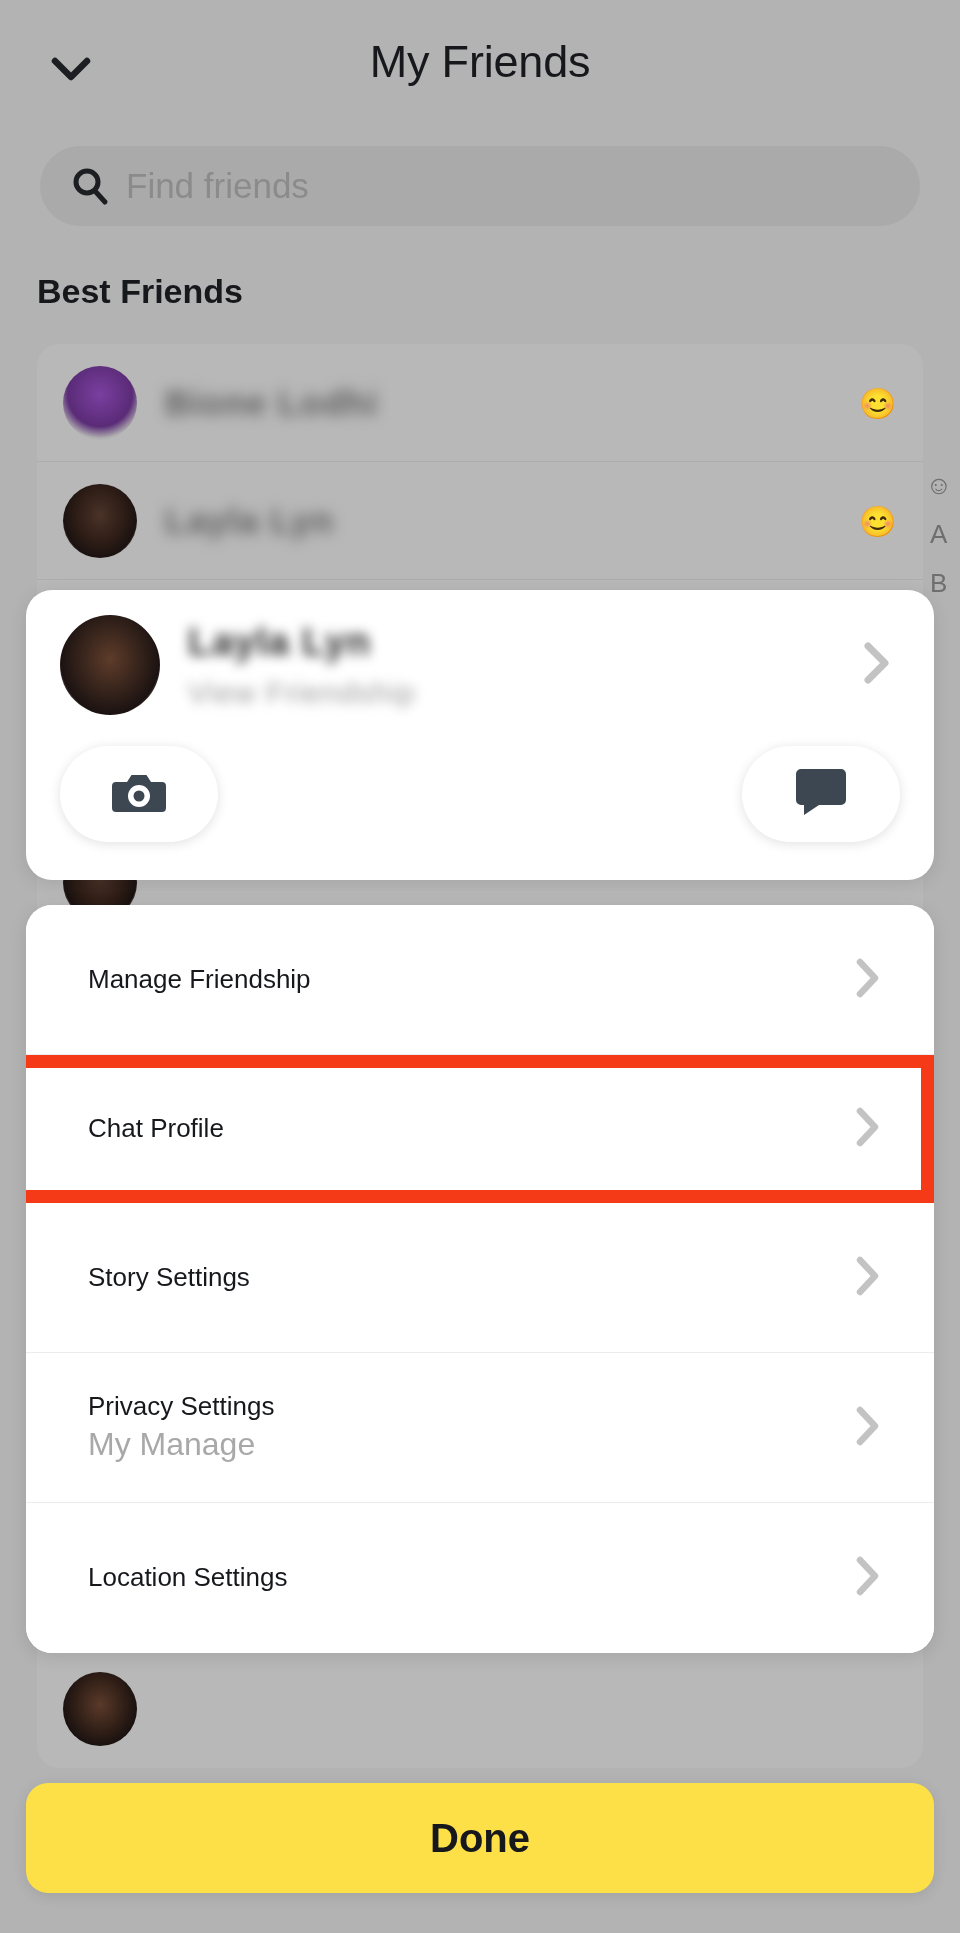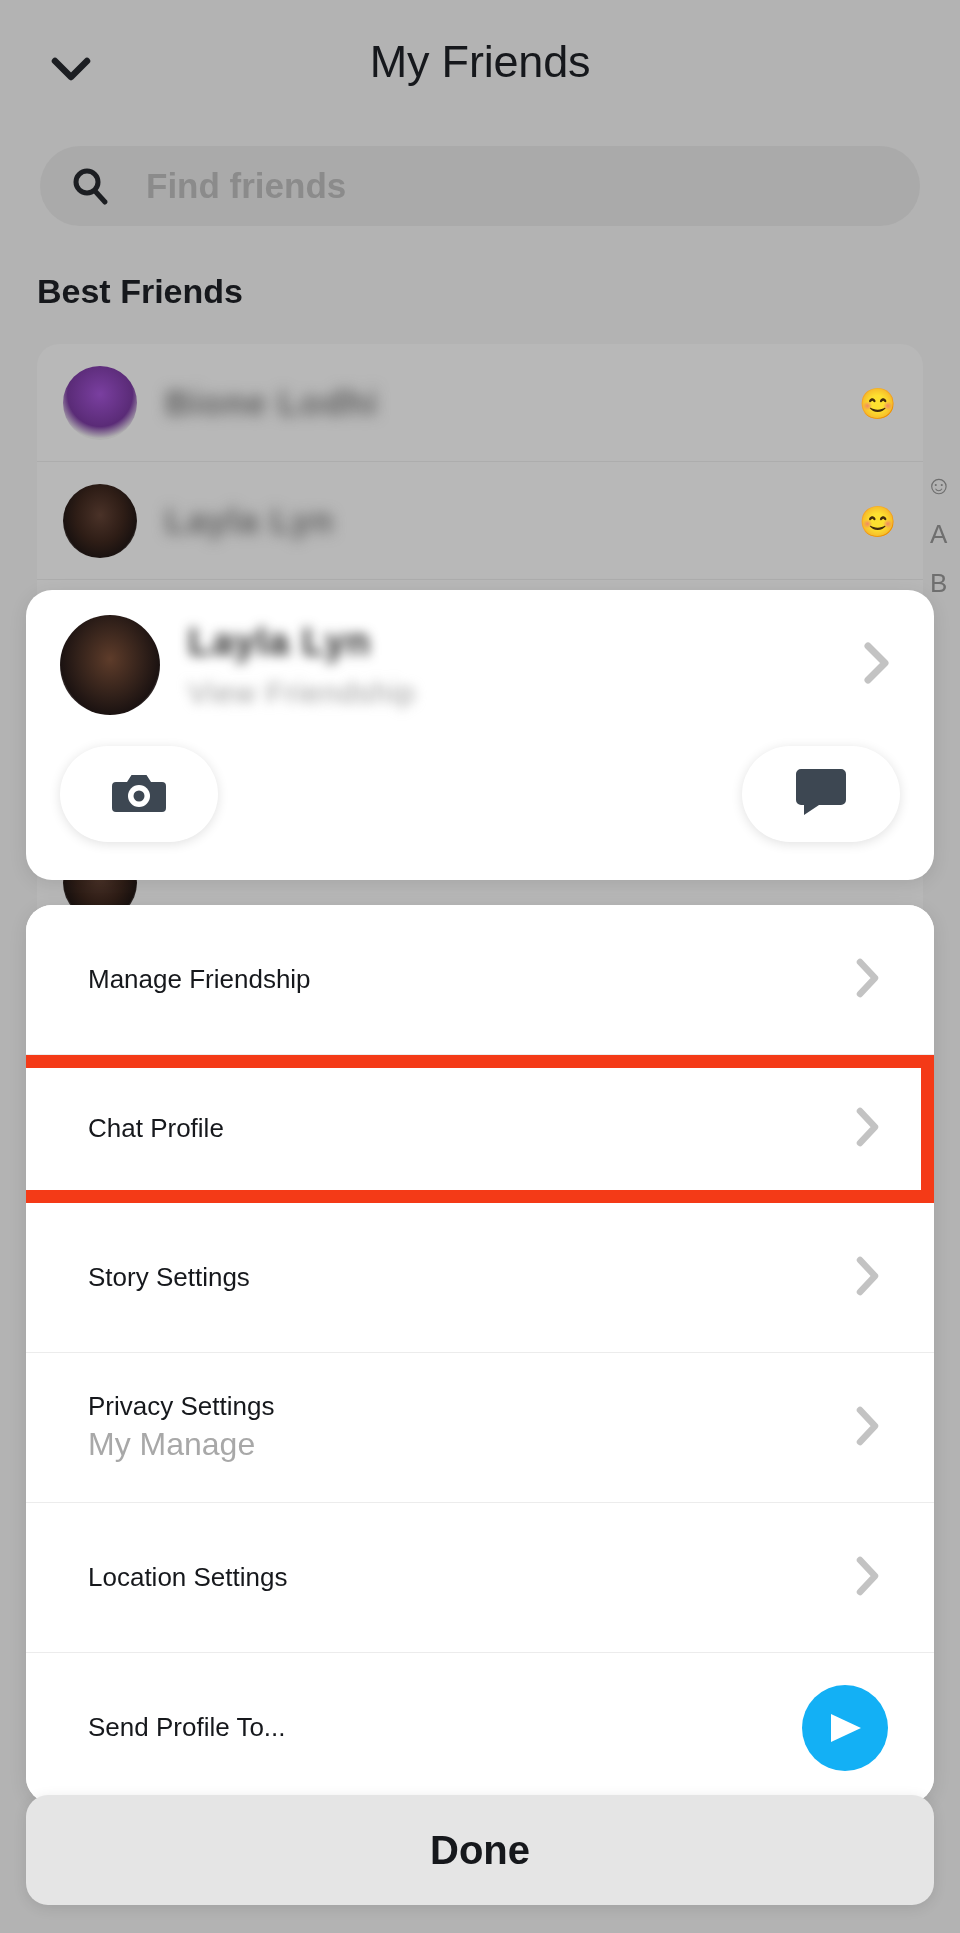--- a/index.html
+++ b/index.html
@@ -42,22 +42,22 @@
     position: absolute; left: 40px; top: 146px;
     width: 880px; height: 80px;
     background: #aaaaaa; border-radius: 40px;
     display: flex; align-items: center;
   }
   .search-ico {
     margin-left: 30px; width: 40px; height: 40px;
     display: flex; align-items: center; justify-content: center;
   }
   .search-ph {
-    margin-left: 36px;
-    font-size: 35px; color: #8b8b8b; font-weight: bold;
+    margin-left: 16px;
+    font-size: 35px; color: #8b8b8b;
   }
 
   .section-hdr {
     position: absolute; left: 37px; top: 272px;
     font-size: 34px; font-weight: 700; color: #16181c;
   }
 
   
   .flist {
     position: absolute; left: 37px; top: 344px;
@@ -198,23 +198,23 @@
   .send-btn {
     position: absolute; right: 46px; top: 50%;
     transform: translateY(-50%);
     width: 86px; height: 86px; border-radius: 50%;
     background: #13b0f5;
     display: flex; align-items: center; justify-content: center;
   }
 
   
   .done-btn {
-    position: absolute; left: 26px; bottom: 28px;
+    position: absolute; left: 26px; bottom: 40px;
     width: 908px; height: 110px;
-    background: #e5e5e5; border-radius: 22px;
+    background: #fde047; border-radius: 22px;
     display: flex; align-items: center; justify-content: center;
     box-shadow: 0 3px 14px rgba(0,0,0,0.10);
   }
   .done-label {
     font-size: 40px; font-weight: 700; color: #16181c;
   }
 </style>
 </head>
 <body>
 
@@ -395,27 +395,19 @@
 
     <div class="orow tall">
       <div class="orow-label">Location Settings</div>
       <div class="chev-r">
         <svg width="28" height="44" viewBox="0 0 28 44">
           <path d="M6 6 L21 22 L6 38" fill="none" stroke="#c3c3c3" stroke-width="6.5" stroke-linecap="round" stroke-linejoin="round"></path>
         </svg>
       </div>
     </div>
 
-    <div class="orow tall">
-      <div class="orow-label">Send Profile To...</div>
-      <div class="send-btn">
-        <svg width="44" height="40" viewBox="0 0 44 40">
-          <path d="M8 6 L38 20 L8 34 Z" fill="#ffffff"></path>
-        </svg>
-      </div>
-    </div>
   </div>
 
   <div class="done-btn">
     <div class="done-label">Done</div>
   </div>
 
 </div>
 
 </body></html>

